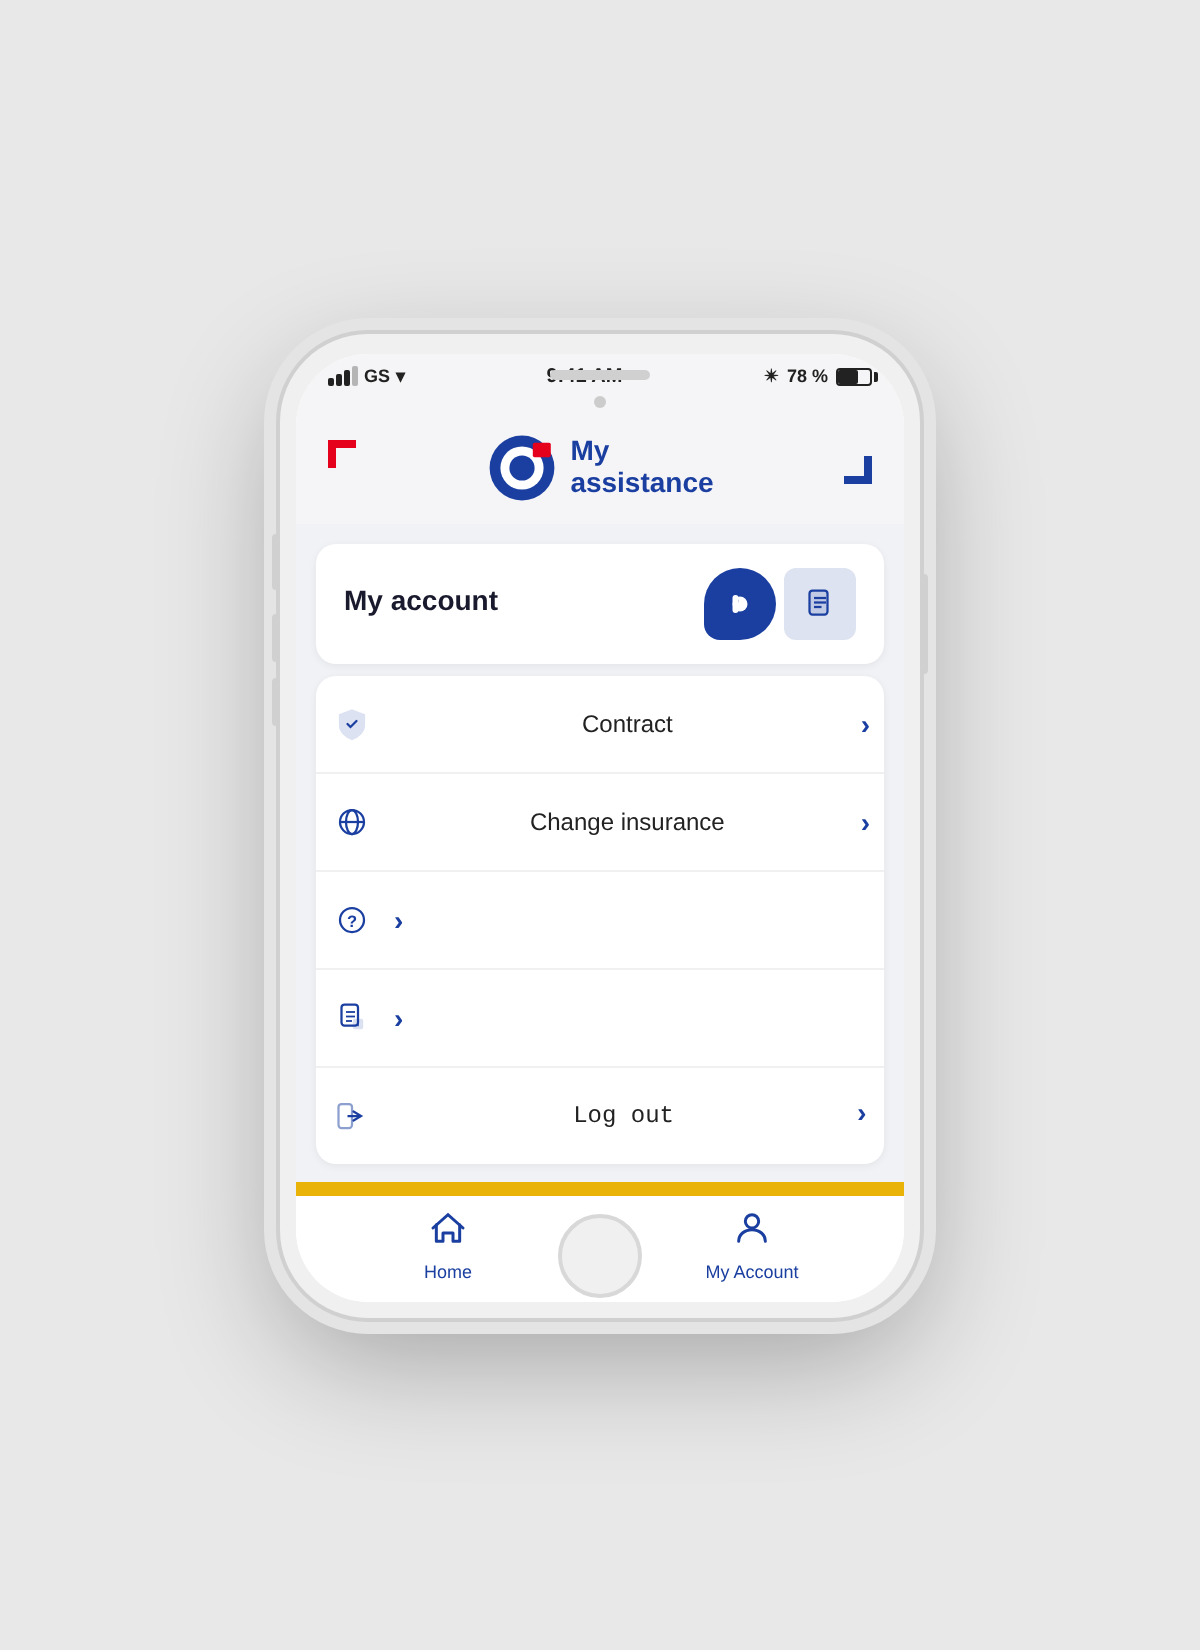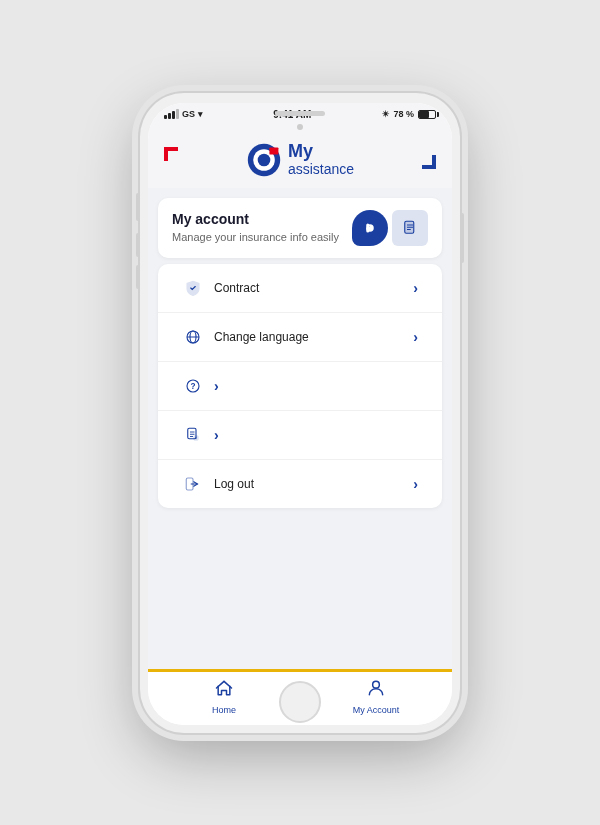--- a/index.html
+++ b/index.html
@@ -8,21 +8,21 @@
       height: 825px;
       background: #e8e8e8;
       display: flex;
       align-items: center;
       justify-content: center;
       font-family: -apple-system, BlinkMacSystemFont, 'Helvetica Neue', Arial, sans-serif;
     }
 
     .phone-outer {
       width: 320px;
-      height: 640px;
+      height: 492px;
       background: #f0f0f0;
       border-radius: 44px;
       box-shadow:
         0 0 0 2px #d0d0d0,
         0 0 0 8px #e4e4e4,
         0 20px 60px rgba(0,0,0,0.3);
       position: relative;
       display: flex;
       flex-direction: column;
       align-items: center;
@@ -133,22 +133,22 @@
       gap: 6px;
     }
 
     .logo-svg {
       width: 36px; height: 36px;
     }
 
     .logo-text {
       display: flex; flex-direction: column; line-height: 1.1;
     }
-    .logo-my { font-size: 18px; font-weight: 700; color: #1a3fa0; }
-    .logo-assistance { font-size: 14px; font-weight: 400; color: #1a3fa0; }
+    .logo-my { font-size: 14px; font-weight: 700; color: #1a3fa0; }
+    .logo-assistance { font-size: 14px; font-weight: 700; color: #1a3fa0; }
 
     
     .app-content {
       flex: 1;
       background: #f0f2f5;
       overflow: hidden;
       display: flex;
       flex-direction: column;
     }
 
@@ -203,25 +203,26 @@
       background: #fff;
       margin: 0 10px;
       border-radius: 10px;
       overflow: hidden;
       box-shadow: 0 1px 4px rgba(0,0,0,0.06);
     }
 
     .menu-item {
       display: flex;
       align-items: center;
-      padding: 13px 24px;
+      padding: 13px 7px;
       border-bottom: 1px solid #f0f0f0;
       cursor: pointer;
-    }
-    .menu-item:last-child { border-bottom: none; }
+      text-align: center;
+    }
+    .menu-item:last-child { border-bottom: none; font-family: Liberation Mono, monospace; }
 
     .menu-icon {
       width: 22px; height: 22px;
       margin-right: 10px;
       display: flex; align-items: center; justify-content: center;
       color: #1a3fa0;
       font-size: 14px;
       flex-shrink: 0;
     }
 
@@ -234,21 +235,21 @@
 
     .chevron {
       color: #1a3fa0;
       font-size: 14px;
       font-weight: 600;
     }
 
     
     .bottom-nav {
       background: #fff;
-      border-top: 3px solid #eab308;
+      border-top: 7px solid #eab308;
       display: flex;
       padding: 6px 0 10px;
     }
     .nav-item {
       flex: 1;
       display: flex;
       flex-direction: column;
       align-items: center;
       gap: 2px;
       cursor: pointer;
@@ -365,21 +366,20 @@
           <polyline points="10,20 20,20 20,10" fill="none" stroke="#1a3fa0" stroke-width="4" stroke-linecap="square" stroke-linejoin="miter"></polyline>
         </svg>
       </div>
     </div>
 
     <div class="app-content">
 
       <div class="account-card">
         <div class="account-info">
           <div class="account-title">My account</div>
-          <div class="account-subtitle">Manage your insurance info easily</div>
         </div>
         <div class="account-icon-area">
           <div class="icon-chat-bubble">
             <svg width="18" height="18" viewBox="0 0 24 24" fill="white">
               <circle cx="12" cy="12" r="5" fill="white"></circle>
               <circle cx="9" cy="10" r="2" fill="#1a3fa0"></circle>
               <rect x="7" y="6" width="4" height="12" rx="2" fill="white"></rect>
             </svg>
           </div>
           <div class="icon-doc">
@@ -408,21 +408,21 @@
         </div>
 
         <div class="menu-item">
           <div class="menu-icon">
             <svg width="18" height="18" viewBox="0 0 24 24" fill="none">
               <circle cx="12" cy="12" r="8" stroke="#1a3fa0" stroke-width="1.5"></circle>
               <ellipse cx="12" cy="12" rx="4" ry="8" stroke="#1a3fa0" stroke-width="1.5"></ellipse>
               <line x1="4" y1="12" x2="20" y2="12" stroke="#1a3fa0" stroke-width="1.5"></line>
             </svg>
           </div>
-          <span class="menu-label">Change language</span>
+          <span class="menu-label">Change insurance</span>
           <span class="chevron">›</span>
         </div>
 
         <div class="menu-item">
           <div class="menu-icon">
             <svg width="18" height="18" viewBox="0 0 24 24" fill="none">
               <circle cx="12" cy="12" r="8" stroke="#1a3fa0" stroke-width="1.5"></circle>
               <text x="12" y="16.5" text-anchor="middle" fill="#1a3fa0" font-size="11" font-weight="bold">?</text>
             </svg>
           </div>

